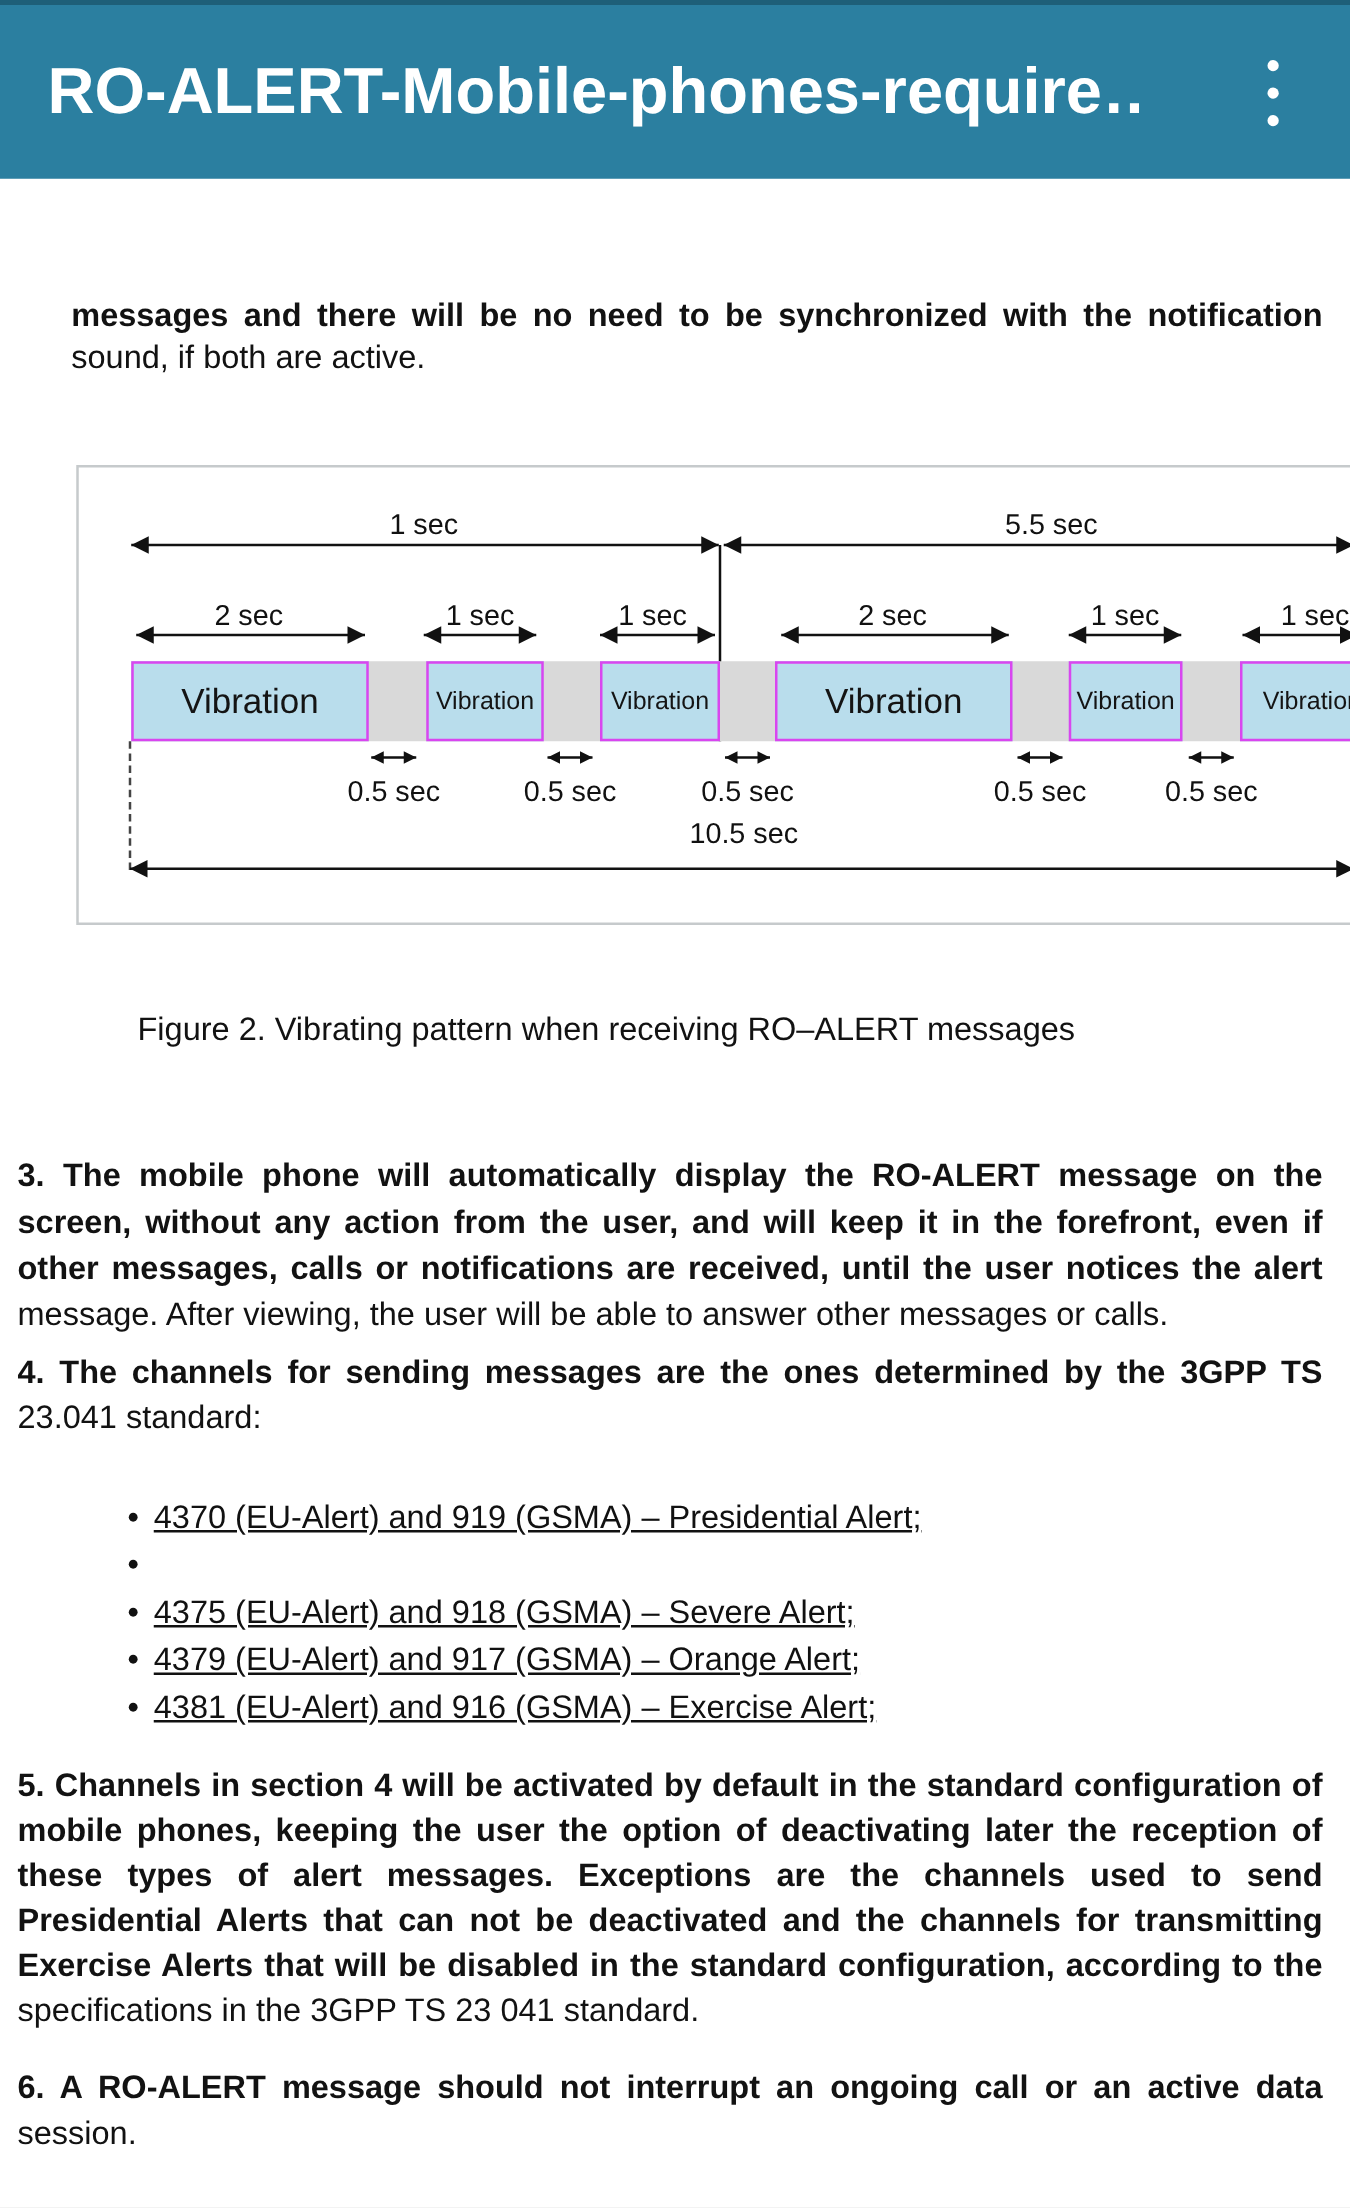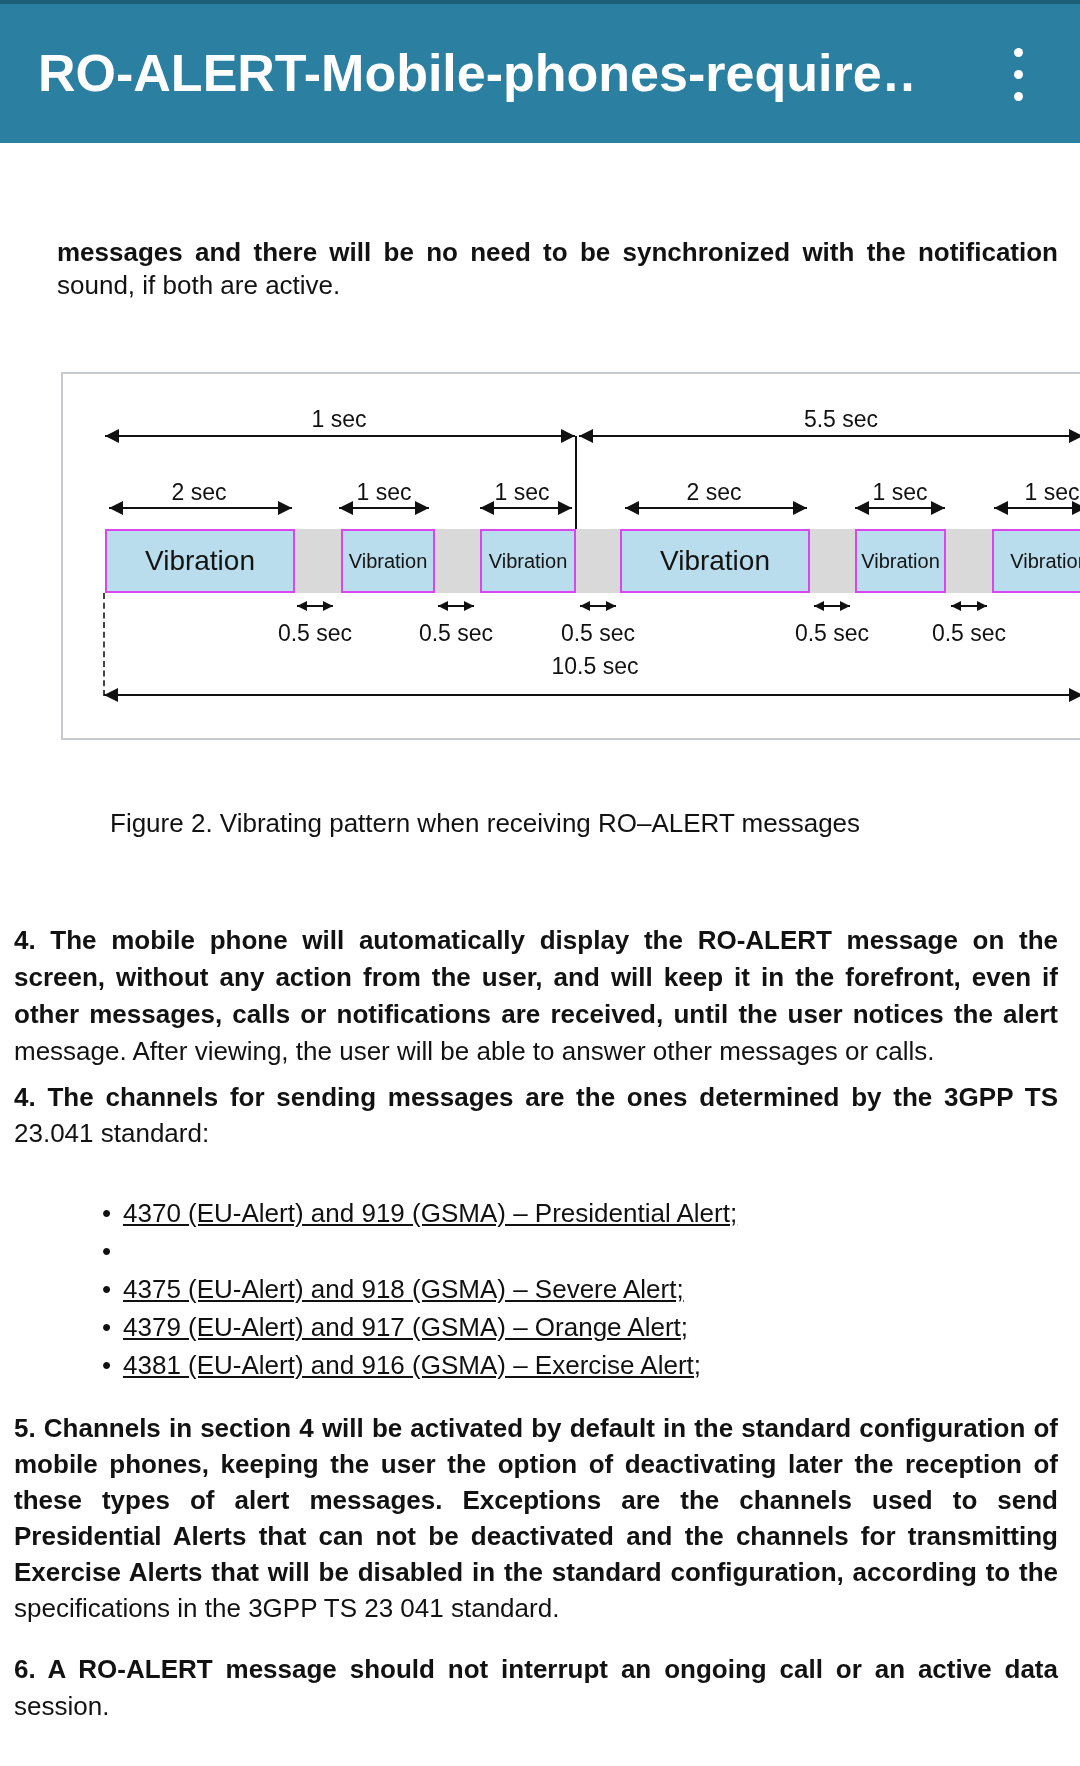--- a/index.html
+++ b/index.html
@@ -124,21 +124,21 @@
     <div class="flabel" style="left:906px;top:246px;">0.5 sec</div>
 
     <div class="dashline" style="left:40px;top:219px;height:103px;"></div>
     <div class="flabel" style="left:532px;top:279px;">10.5 sec</div>
     <div class="arr" style="left:41px;top:320px;width:979px;"></div>
   </div>
 
   <div class="caption">Figure 2. Vibrating pattern when receiving RO–ALERT messages</div>
 
   <div class="para p-3">
-    <div class="jl">4. The mobile phone will automatically display the RO-ALERT message on the</div>
+    <div class="jl">3. The mobile phone will automatically display the RO-ALERT message on the</div>
     <div class="jl">screen, without any action from the user, and will keep it in the forefront, even if</div>
     <div class="jl">other messages, calls or notifications are received, until the user notices the alert</div>
     <div class="ll">message. After viewing, the user will be able to answer other messages or calls.</div>
   </div>
 
   <div class="para p-4">
     <div class="jl">4. The channels for sending messages are the ones determined by the 3GPP TS</div>
     <div class="ll">23.041 standard:</div>
   </div>
 

